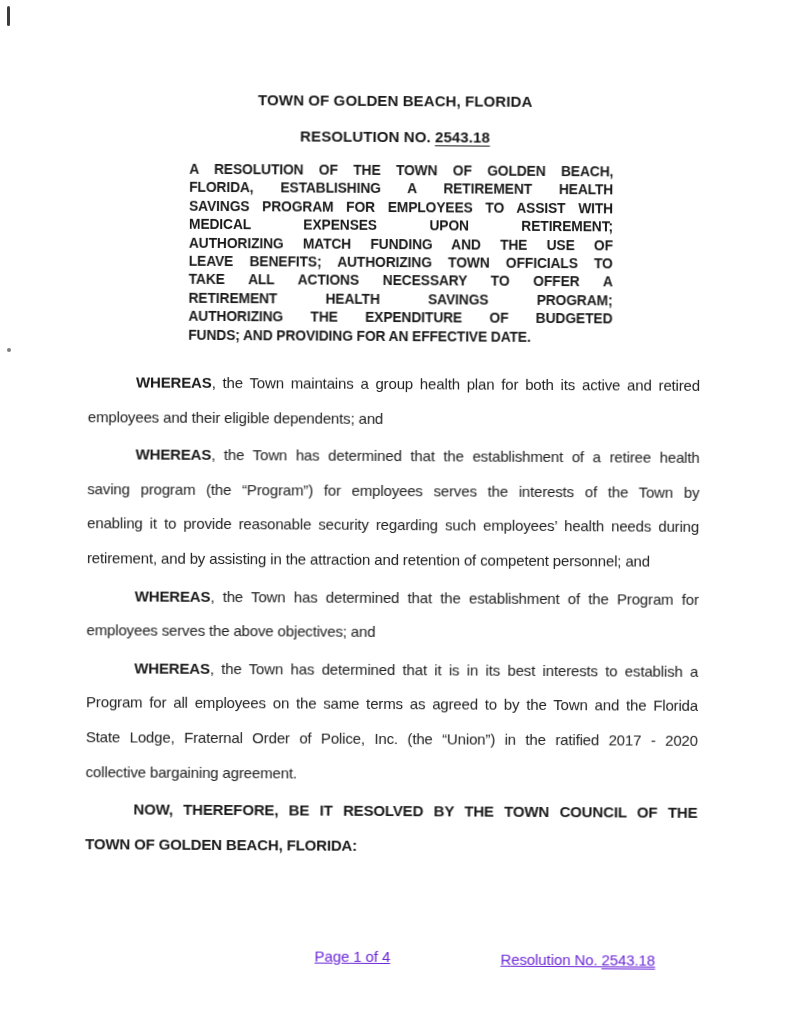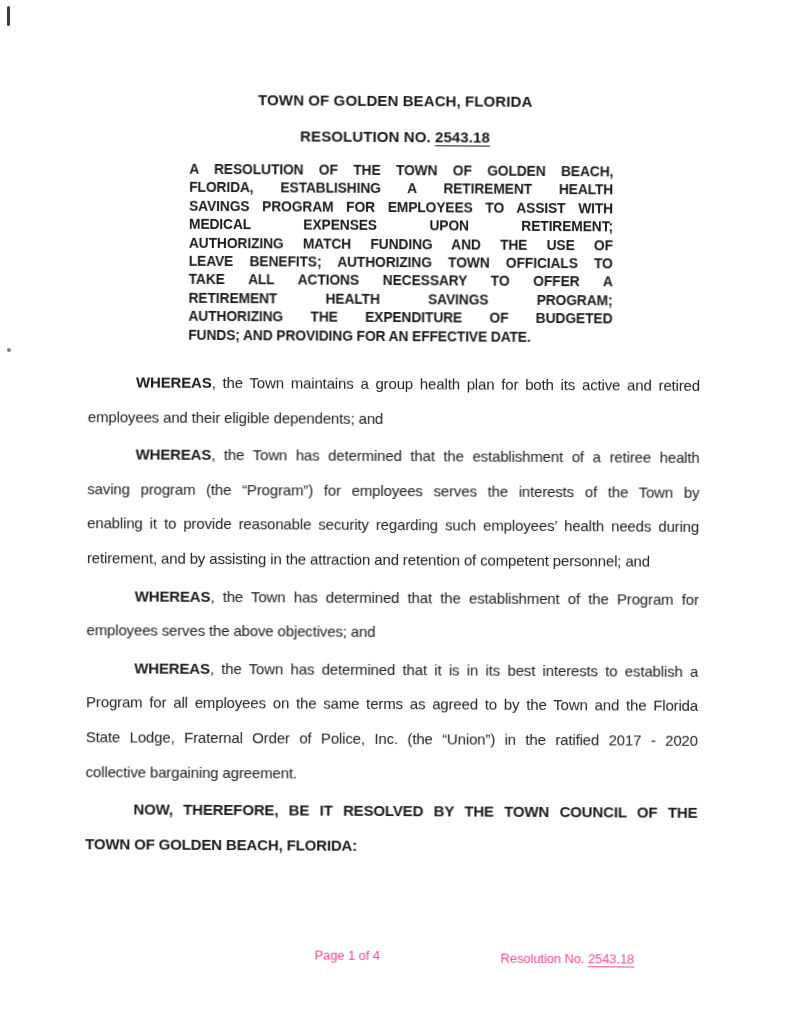--- a/index.html
+++ b/index.html
@@ -52,22 +52,22 @@
   }
   .bl {
     height: 34.6px; line-height: 19px;
     text-align: justify; overflow: hidden;
   }
   .bl.s { text-align-last: justify; }
   .bl.ind { text-indent: 48px; }
   .bl.psp { margin-top: 3px; }
   .bl.bold, .ld { font-weight: bold; color: #1a1a1a; }
   .ft {
-    position: absolute; font-size: 13px; color: #ec4899;
-    white-space: nowrap; letter-spacing: -0.1px;
+    position: absolute; font-size: 15px; color: #6d28d9;
+    white-space: nowrap; letter-spacing: -0.1px; text-decoration: underline;
   }
   .ftl { left: 320px; top: 946px; }
   .ftr { left: 506px; top: 948px; }
 </style>
 </head>
 <body>
 
 <div class="artifact-line"></div>
 <div class="artifact-dot"></div>
 

